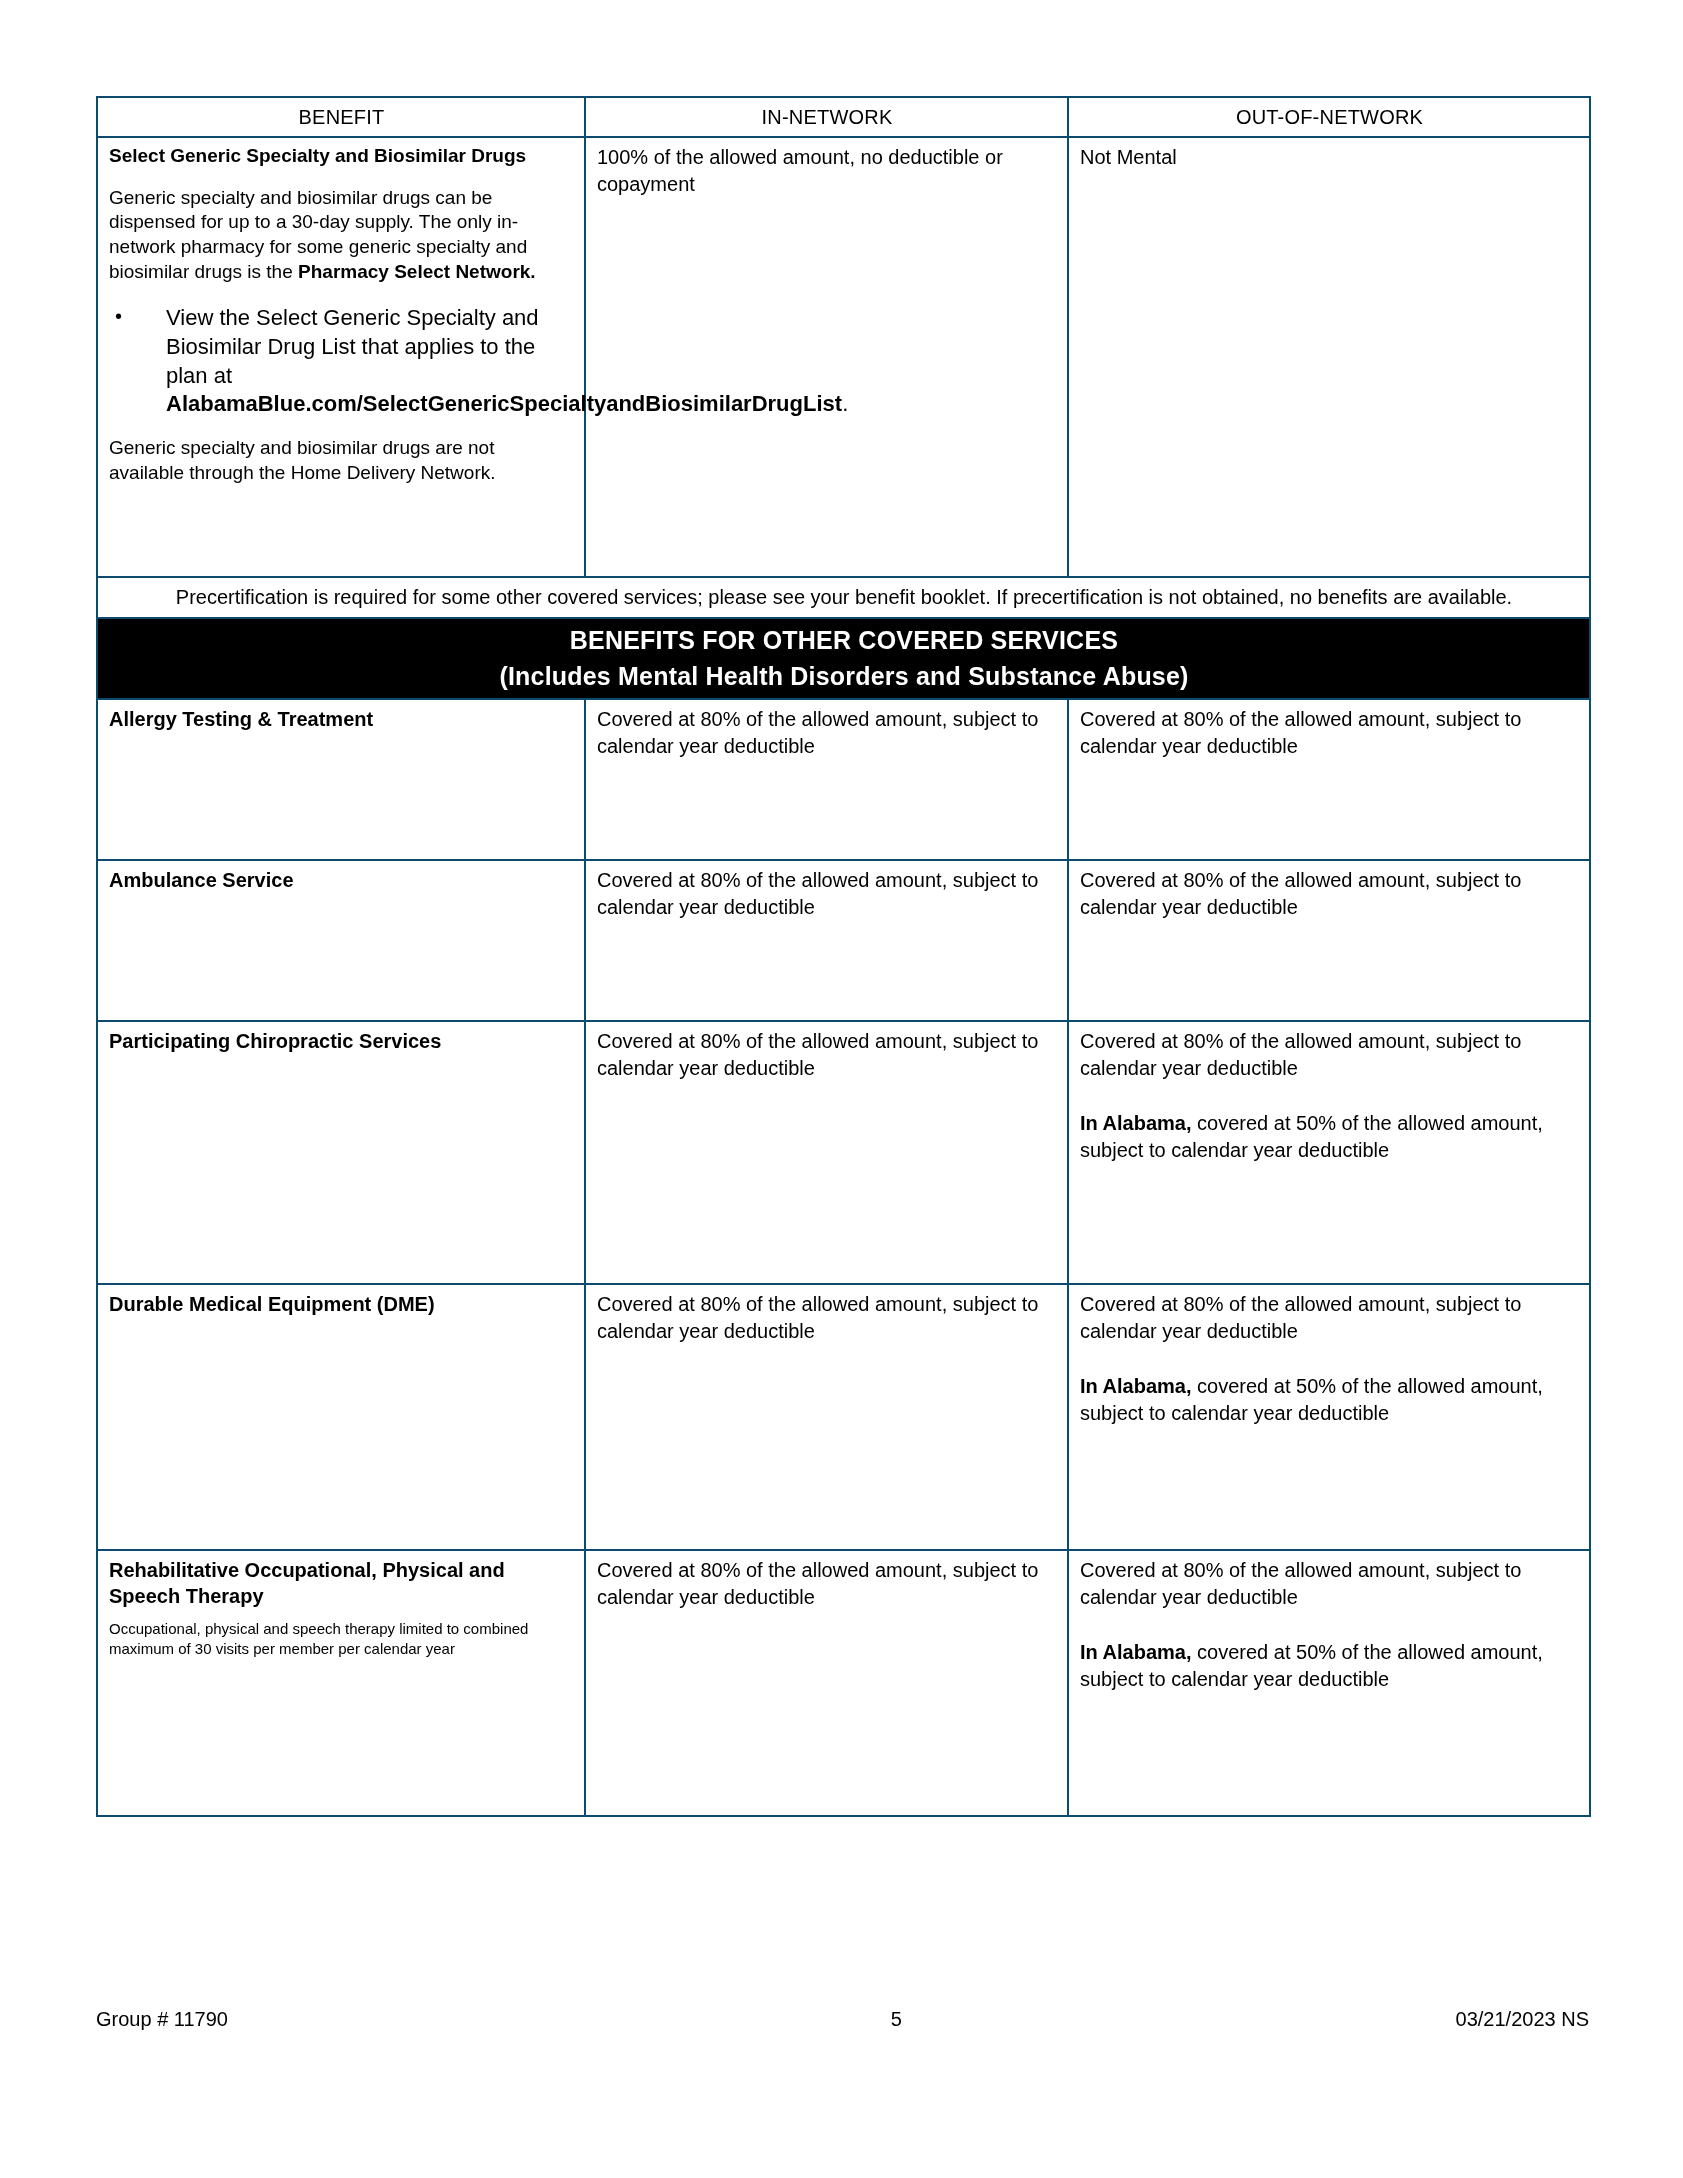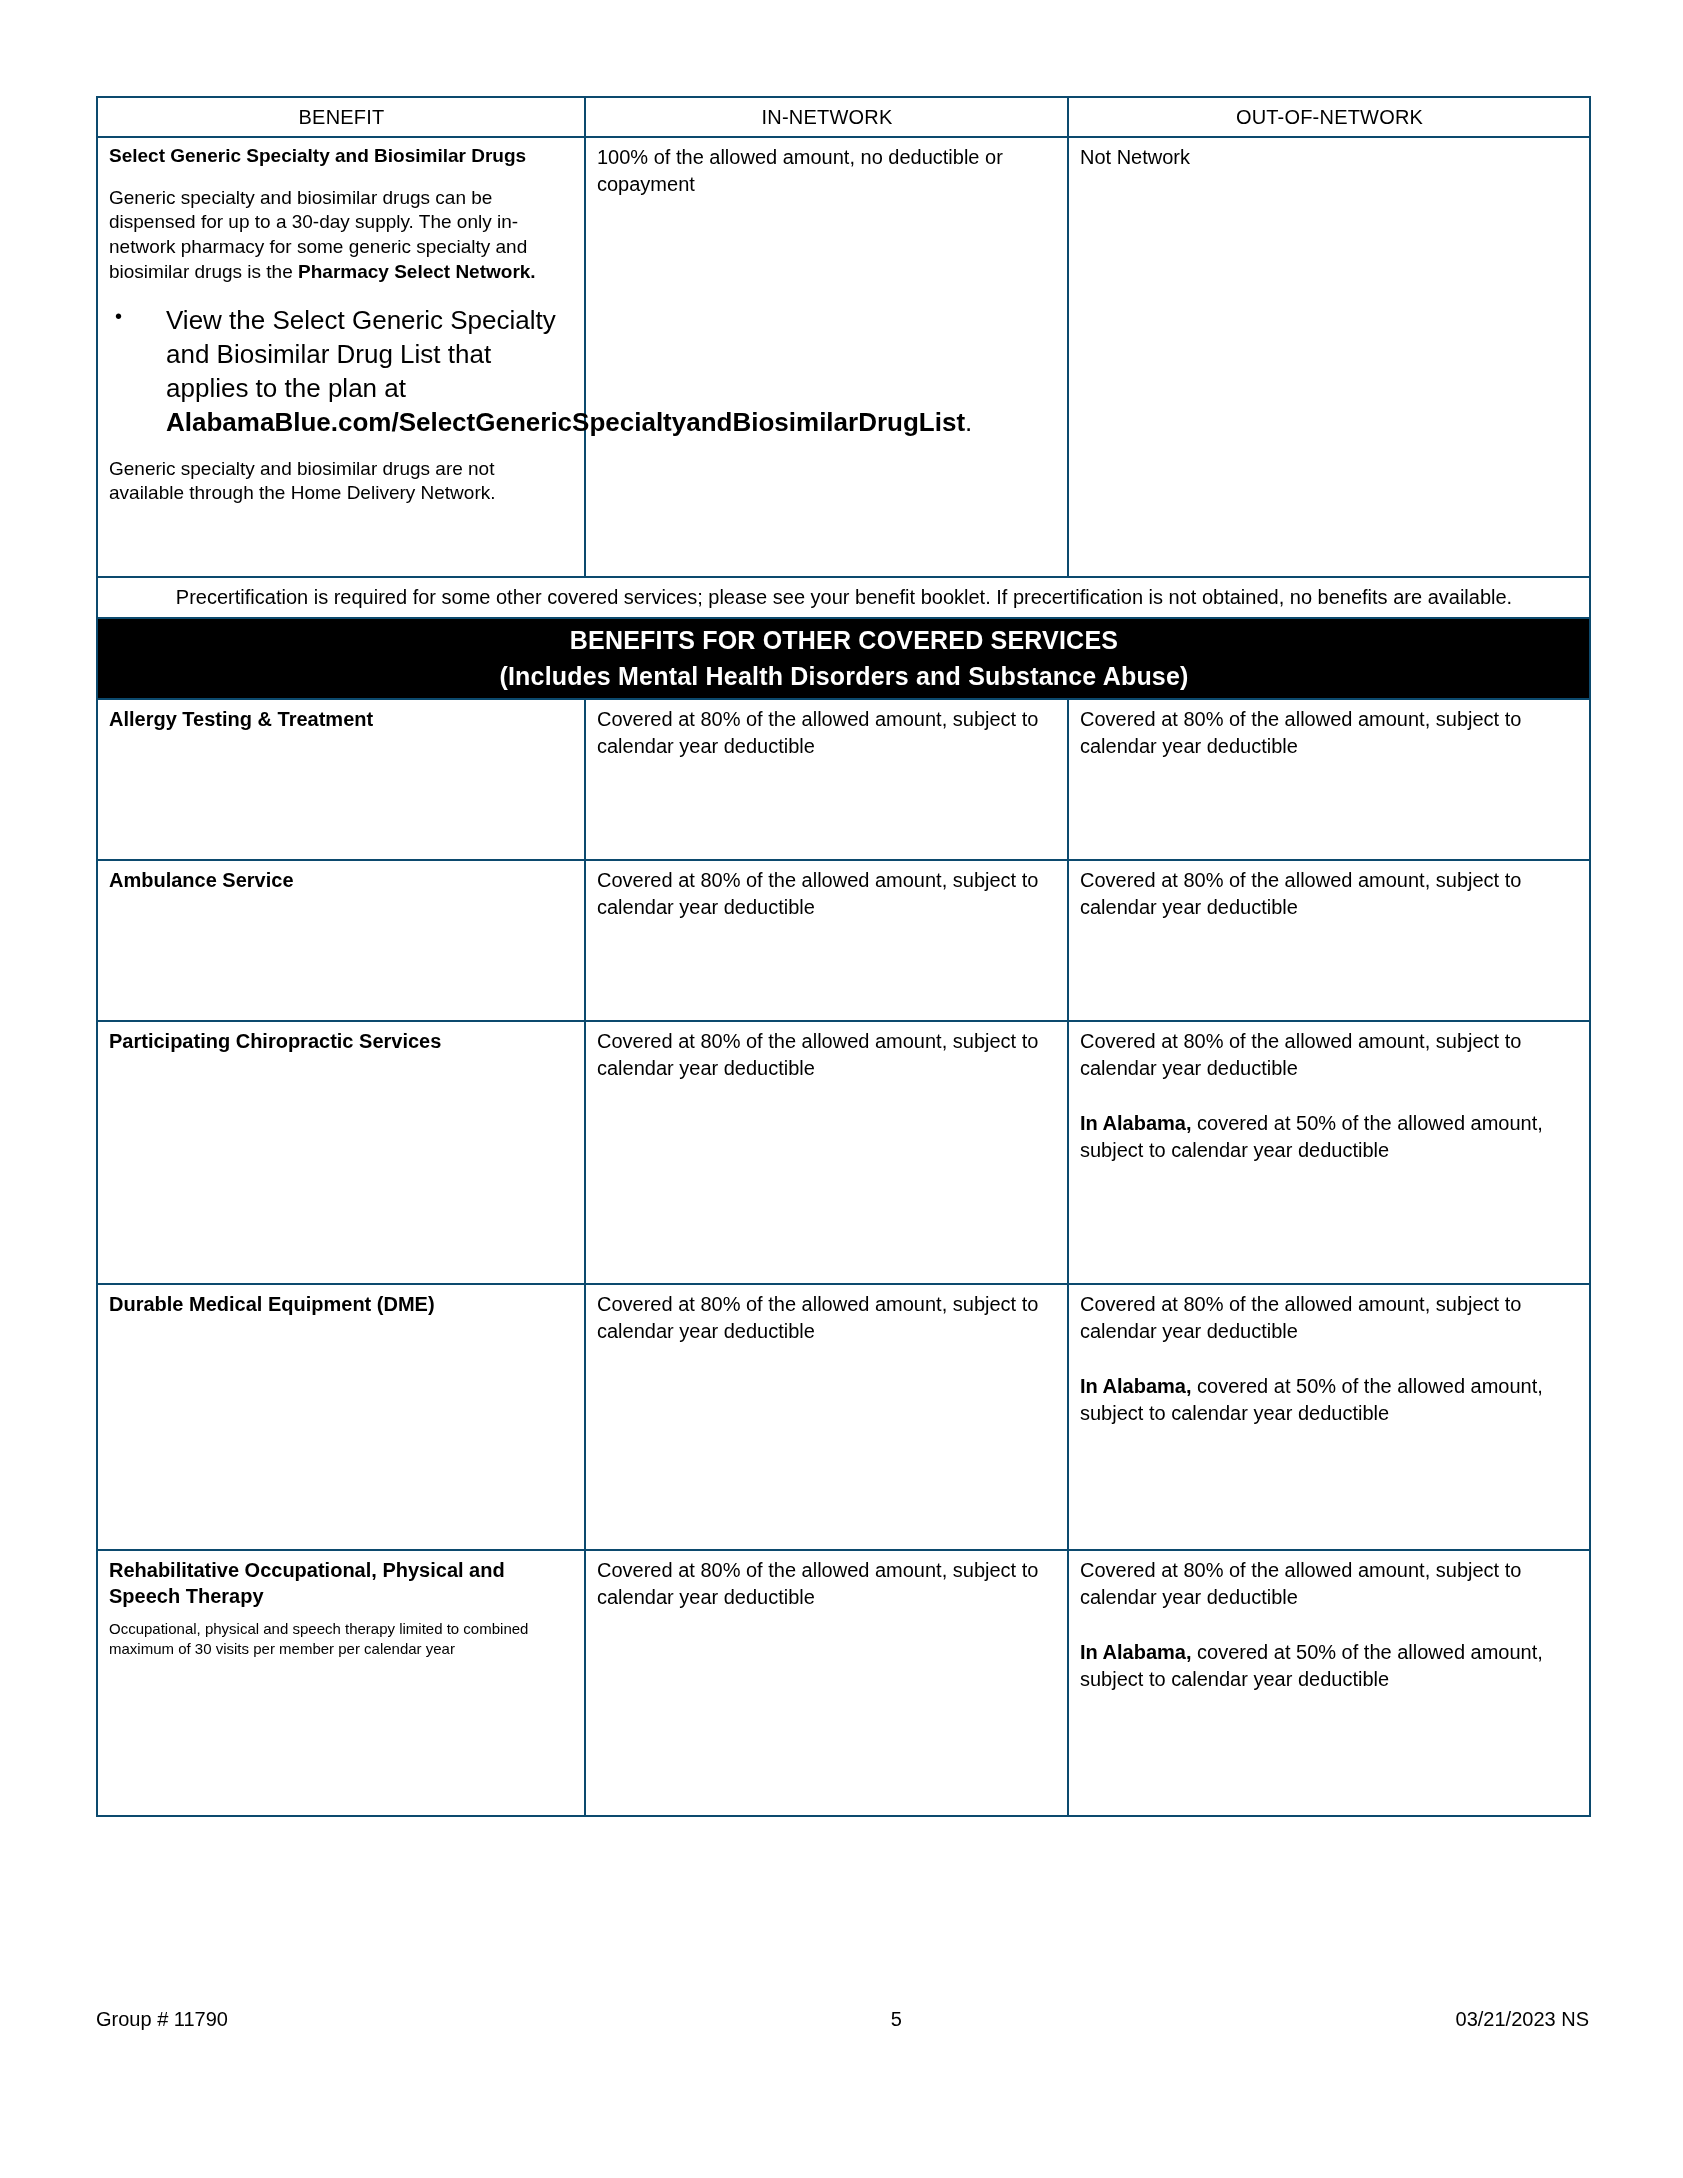--- a/index.html
+++ b/index.html
@@ -81,21 +81,21 @@
   .bdesc b { font-weight: bold; }
 
   ul.bullets {
     margin: 20px 0 0 0;
     padding: 0 0 0 0;
     list-style: none;
   }
   ul.bullets li {
     position: relative;
     padding-left: 57px;
-    font-size: 26px;
+    font-size: 22px;
     line-height: 1.3;
     margin: 0;
   }
   ul.bullets li::before {
     content: "\2022";
     position: absolute;
     left: 6px;
     top: -1px;
     font-size: 20px;
   }
@@ -191,21 +191,21 @@
           <p class="bdesc"><span>Generic specialty and biosimilar drugs can be dispensed for up to a 30-day supply. The only in-network pharmacy for some generic specialty and biosimilar drugs is the </span><b>Pharmacy Select Network.</b></p>
           <ul class="bullets">
             <li><span>View the Select Generic Specialty and Biosimilar Drug List that applies to the plan at </span><b>AlabamaBlue.com/SelectGenericSpecialtyandBiosimilarDrugList</b><span>.</span></li>
           </ul>
           <p class="bdesc">Generic specialty and biosimilar drugs are not available through the Home Delivery Network.</p>
         </td>
         <td>
           <p class="val">100% of the allowed amount, no deductible or copayment</p>
         </td>
         <td>
-          <p class="val">Not Network</p>
+          <p class="val">Not Mental</p>
         </td>
       </tr>
 
       <tr>
         <td class="precert-cell" colspan="3">Precertification is required for some other covered services; please see your benefit booklet. If precertification is not obtained, no benefits are available.</td>
       </tr>
 
       <tr>
         <td class="banner-cell" colspan="3">
           <div class="banner-line1">BENEFITS FOR OTHER COVERED SERVICES</div>

